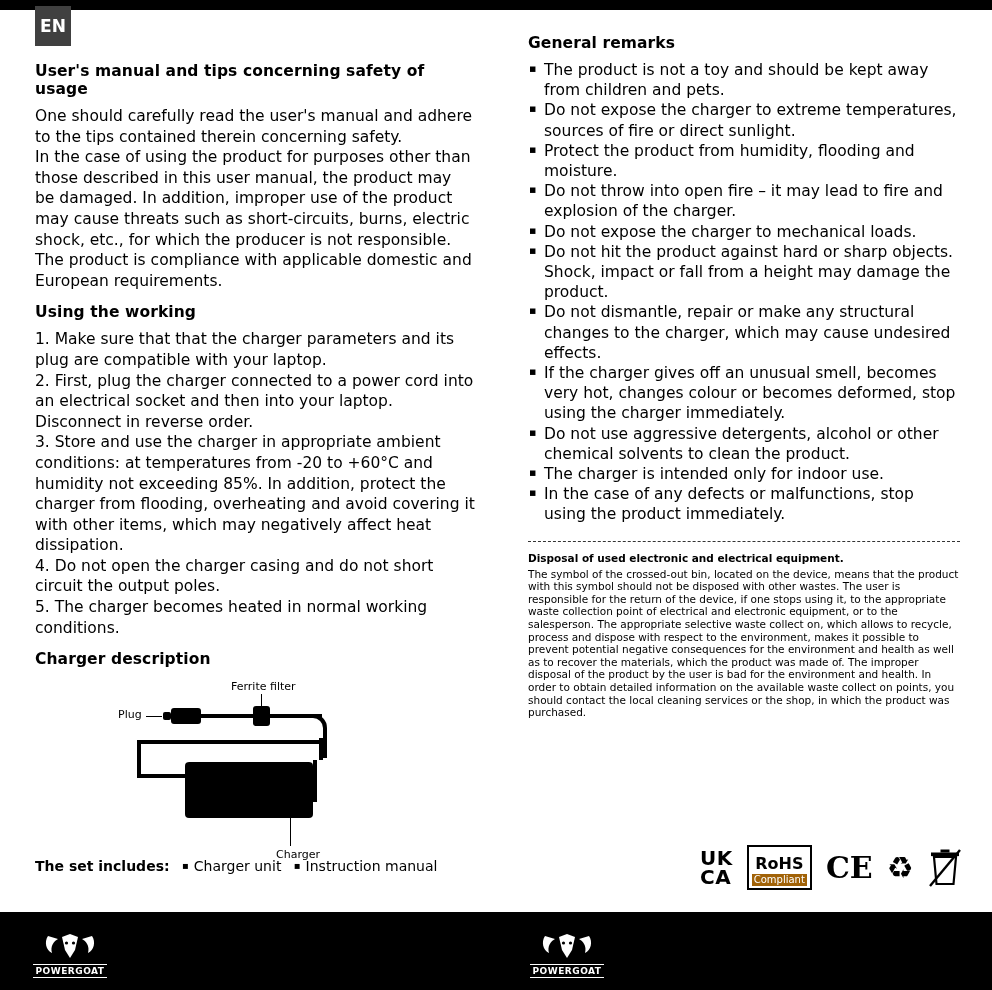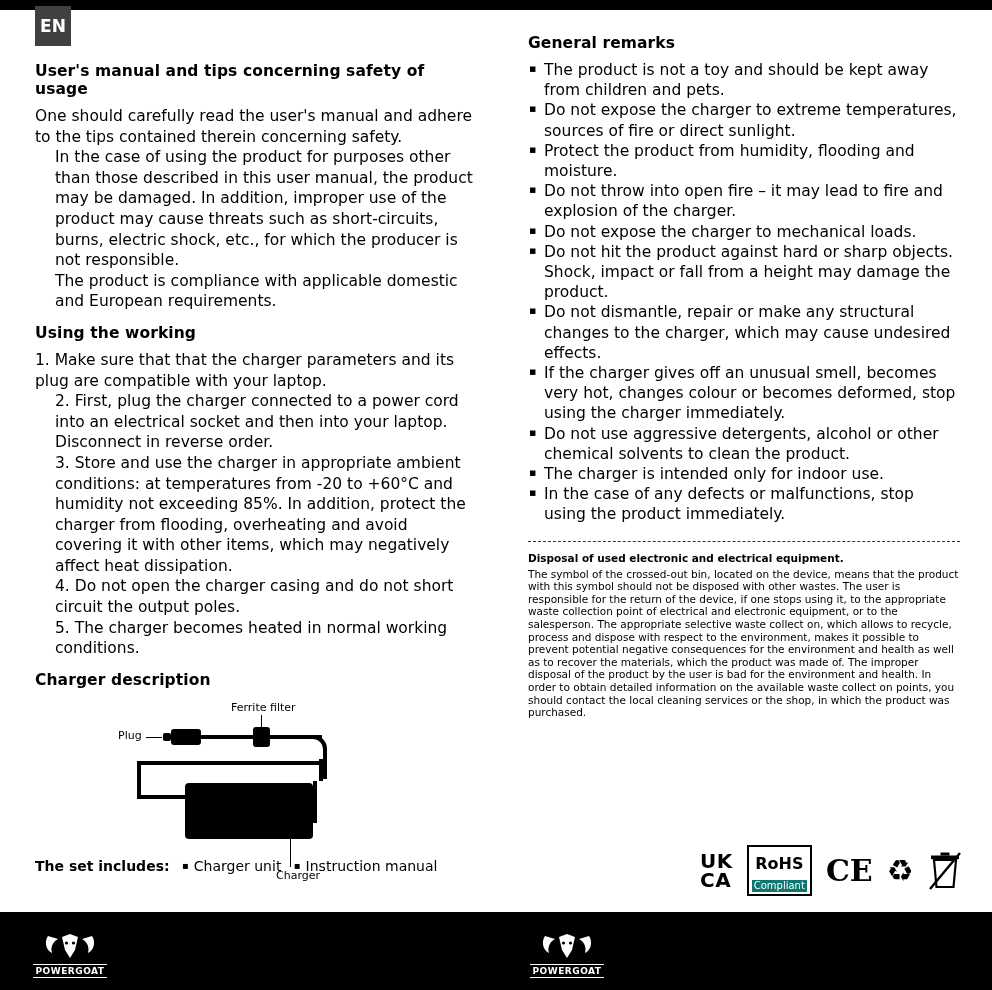--- a/index.html
+++ b/index.html
@@ -66,21 +66,21 @@
     font-weight: bold;
     margin: 0 0 8px 0;
     letter-spacing: 0.1px;
   }
 
   p.body {
     font-size: 15.5px;
     line-height: 20.6px;
     margin: 0;
   }
-  p.body + p.body { margin-top: 0; margin-left: 20px; }
+  p.body + p.body { margin-top: 0; }
 
   .block { margin-bottom: 12px; }
 
   ul.bullets {
     list-style: none;
     margin: 0;
     padding: 0;
   }
   ul.bullets li {
     position: relative;
@@ -170,25 +170,25 @@
     text-align: center;
     line-height: 1;
   }
   .mark-rohs .r1 {
     font-size: 16px;
     font-weight: bold;
     display: block;
   }
   .mark-rohs .r2 {
     font-size: 10px;
-    background: #0f766e;
+    background: #a16207;
     color: #fff;
     display: block;
     padding: 1px 2px;
-    margin-top: 8px;
+    margin-top: 2px;
   }
   .mark-ce { font-size: 30px; font-weight: bold; font-family: "DejaVu Serif", serif; }
   .mark-icon { font-size: 30px; line-height: 1; }
 
   
   .logo {
     position: absolute;
     bottom: 12px;
     width: 70px;
     height: 54px;

